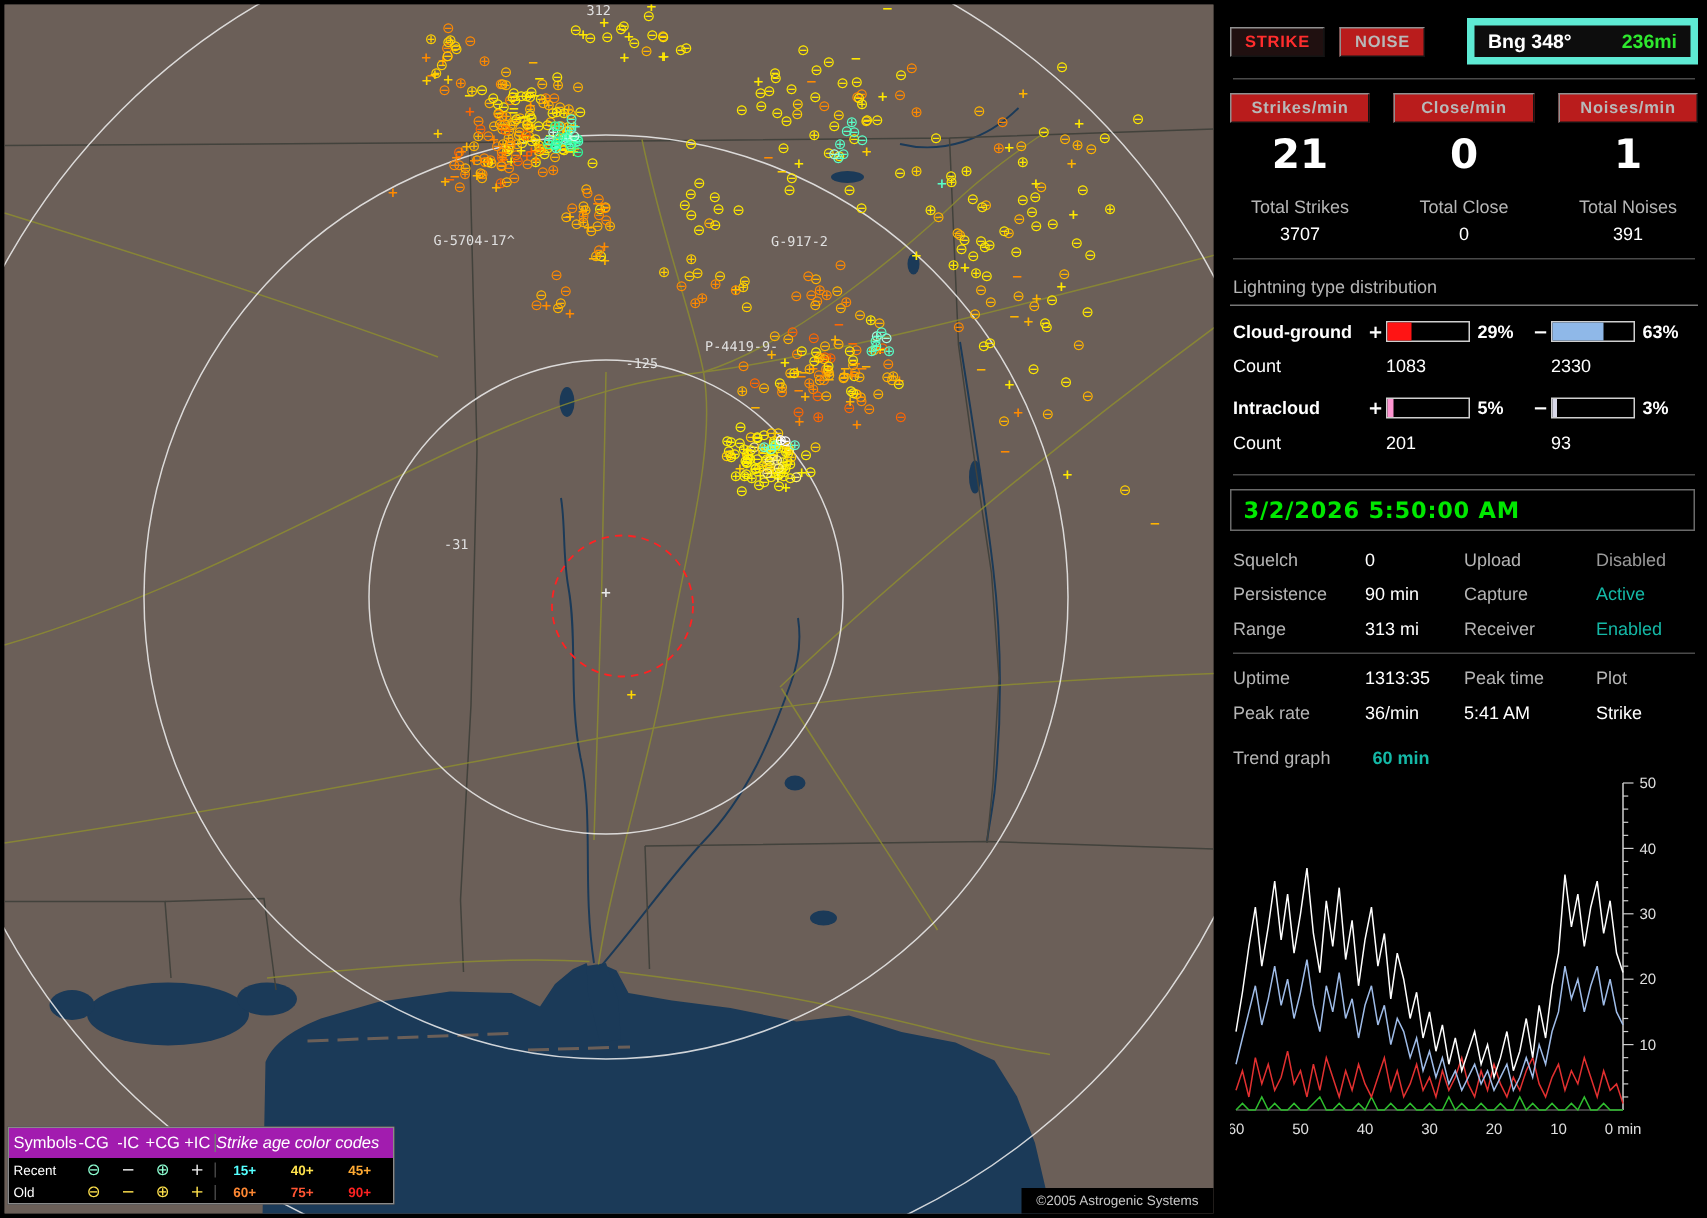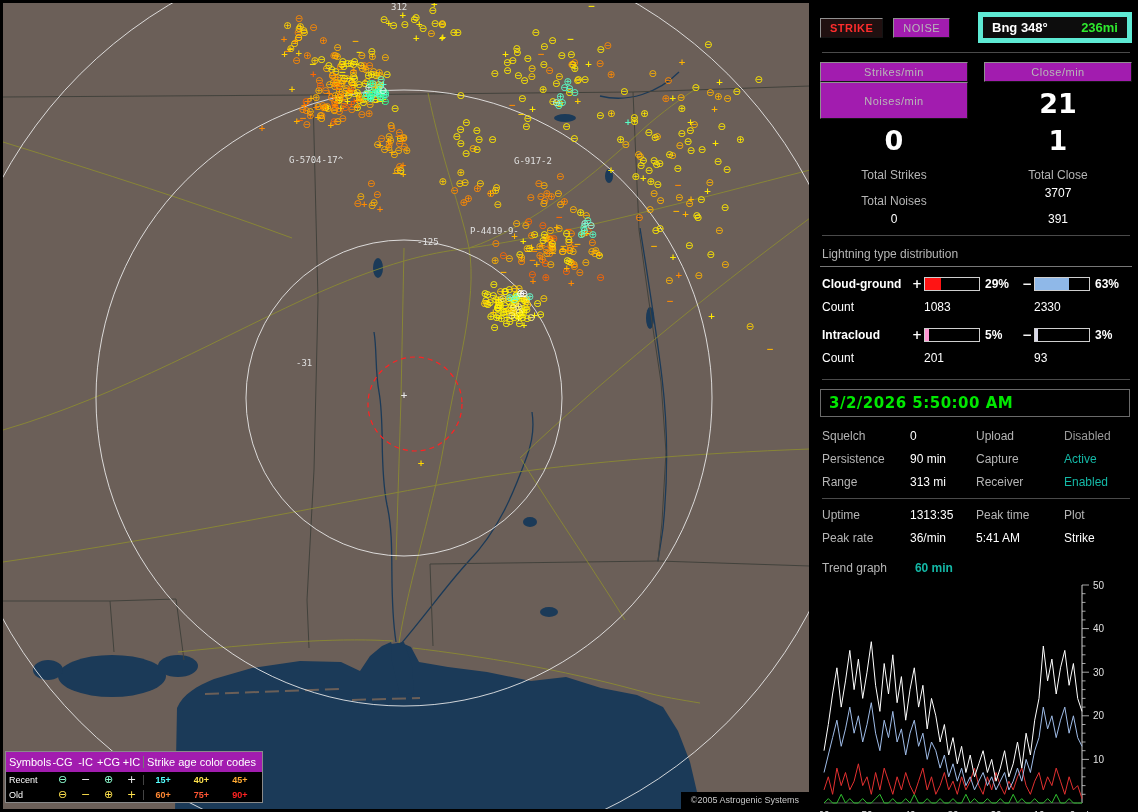--- a/index.html
+++ b/index.html
@@ -8,43 +8,43 @@
 
   
   .map{position:absolute;left:3px;top:3px;width:806px;height:806px;background:#6b5f58;}
   .map svg{display:block;}
 
   .legend{position:absolute;left:2px;bottom:6px;width:256px;background:#000;
           border:1px solid #8a8a8a;font-size:9px;color:#fff;}
   .lg-head{display:flex;align-items:center;background:#a21caf;padding:4px 3px;font-size:11px;}
   .lg-c0{width:42px;}
   .lg-c{width:23px;text-align:center;}
-  .lg-age{flex:1;text-align:center;border-left:1px solid #777;}
+  .lg-age{flex:1;border-left:1px solid #777;font-style:italic;}
   .lg-row{display:flex;align-items:center;padding:0 3px;height:15px;}
   .lg-syms{display:flex;}
   .lg-s{width:23px;text-align:center;font-size:11px;font-family:"DejaVu Sans",sans-serif;line-height:13px;}
   .lg-ages{flex:1;display:flex;justify-content:space-around;font-weight:bold;border-left:1px solid #444;}
   .copyright{position:absolute;right:0;bottom:0;background:#000;color:#c8c8c8;
              font-size:9px;padding:3px 10px 4px;}
 
   
   .panel{position:absolute;left:812px;top:0;width:326px;height:772px;background:#000;
          box-sizing:border-box;padding:12px 6px 0 8px;font-size:12px;}
   .row-top{display:flex;align-items:center;gap:10px;}
-  .btn{background:#a21caf;color:#b8b8b8;font-size:11px;padding:3px 9px;
+  .btn{background:#b91c1c;color:#b8b8b8;font-size:11px;padding:3px 9px;
        border-top:1px solid #909090;border-left:1px solid #909090;
        border-right:1px solid #141414;border-bottom:1px solid #141414;
-       font-family:"Liberation Sans",sans-serif;letter-spacing:.5px;cursor:pointer;}
+       font-family:"Liberation Sans",sans-serif;letter-spacing:.5px;cursor:pointer;font-weight:bold;}
   .btn.strike{color:#ff2d2d;font-weight:bold;background:#201010;}
   .bng{margin-left:auto;min-width:126px;display:flex;justify-content:space-between;gap:12px;
        background:#0d0d0d;border:5px solid #5eead4;padding:3px 9px;font-size:13px;font-weight:bold;color:#fff;}
   .grn{color:#2ee82e;}
   .sep{height:1px;background:#4a4a4a;margin:9px 2px;}
 
-  .rates{display:grid;grid-template-columns:1fr 1fr;column-gap:16px;text-align:center;}
+  .rates{display:grid;grid-template-columns:1fr 1fr 1fr;column-gap:16px;text-align:center;}
   .rate-btn{width:100%;box-sizing:border-box;}
   .bignum{font-size:27px;font-weight:bold;color:#fff;font-family:"DejaVu Sans",sans-serif;margin-top:6px;}
   .tlabel{color:#b5b5b5;margin-top:12px;}
   .tval{color:#fff;margin-top:4px;}
 
   .dist-title{color:#b5b5b5;padding:2px 0 5px 2px;border-bottom:1px solid #777;margin-bottom:10px;}
   .distgrid{display:grid;grid-template-columns:88px 14px 56px 40px 14px 56px 34px;
             align-items:center;row-gap:9px;margin:0 0 14px 2px;}
   .wlabel{color:#fff;font-weight:bold;}
   .wlabel-n{color:#fff;}

